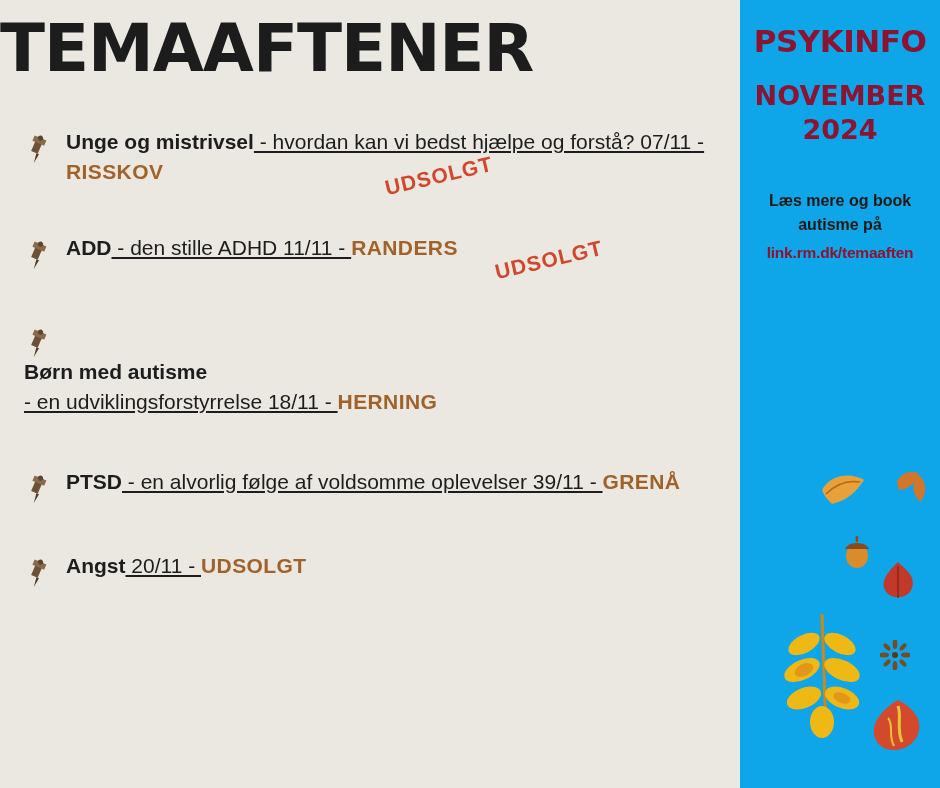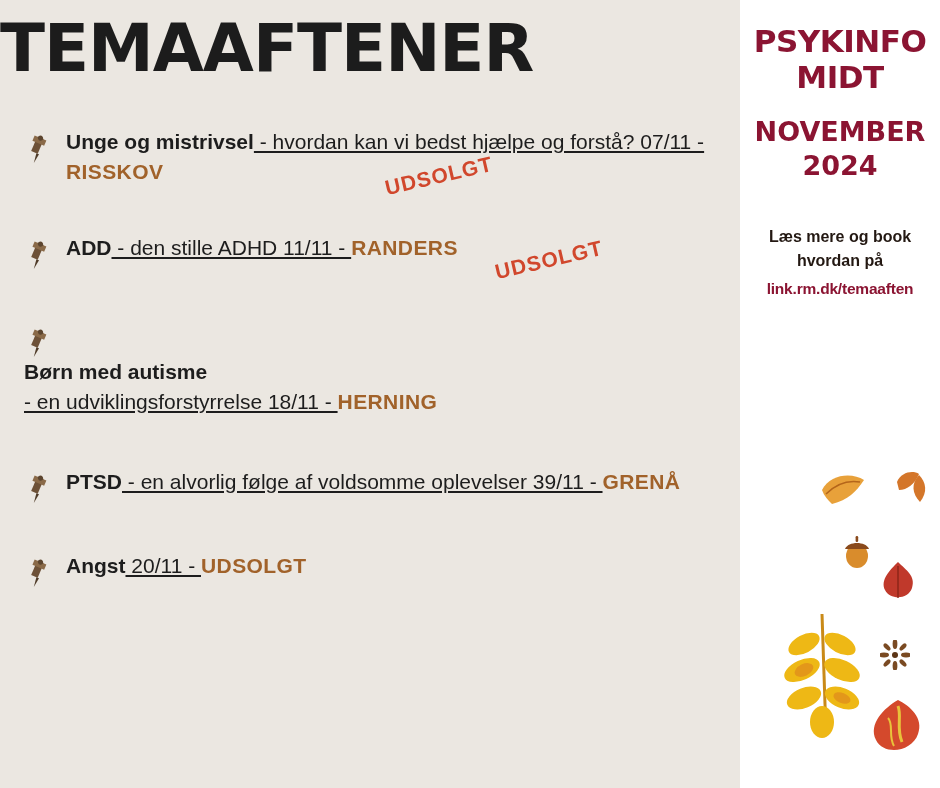--- a/index.html
+++ b/index.html
@@ -89,21 +89,21 @@
   .sold-2 { left: 428px; top: 12px; }
 
   
   .pin svg { display: block; }
 
   
   .right {
     position: relative;
     width: 200px;
     height: 788px;
-    background: #ffffff;
+    background: #0ea5e9;
     box-sizing: border-box;
     padding: 18px 10px 0 10px;
     text-align: center;
     overflow: hidden;
   }
   .brand {
     font-family: "DejaVu Sans", sans-serif;
     font-weight: 900;
     font-size: 31px;
     line-height: 1.16;
@@ -245,27 +245,26 @@
           <span class="ev-title">Angst</span><span class="ev-rest"> 20/11 - </span><span class="city">UDSOLGT</span>
         </div>
       </div>
 
     </div>
   </div>
 
   <div class="right">
     <div class="brand">
       <div>PSYKINFO</div>
-      <div>MIDT</div>
     </div>
     <div class="month">NOVEMBER</div>
     <div class="year">2024</div>
     <div class="booking">
       <div>Læs mere og book</div>
-      <div>hvordan på</div>
+      <div>autisme på</div>
       <span class="link">link.rm.dk/temaaften</span>
     </div>
 
     <div class="leaf" style="left:78px; top:470px;">
       <svg width="50" height="42" viewBox="0 0 50 42">
         <path d="M4 20 C12 4, 34 2, 46 10 C38 22, 30 30, 14 34 C10 30, 6 26, 4 20 Z" fill="#e8a13a"></path>
         <path d="M8 24 C18 14, 30 10, 42 12" stroke="#b4651a" stroke-width="1.6" fill="none"></path>
       </svg>
     </div>
     <div class="leaf" style="left:155px; top:468px;">

